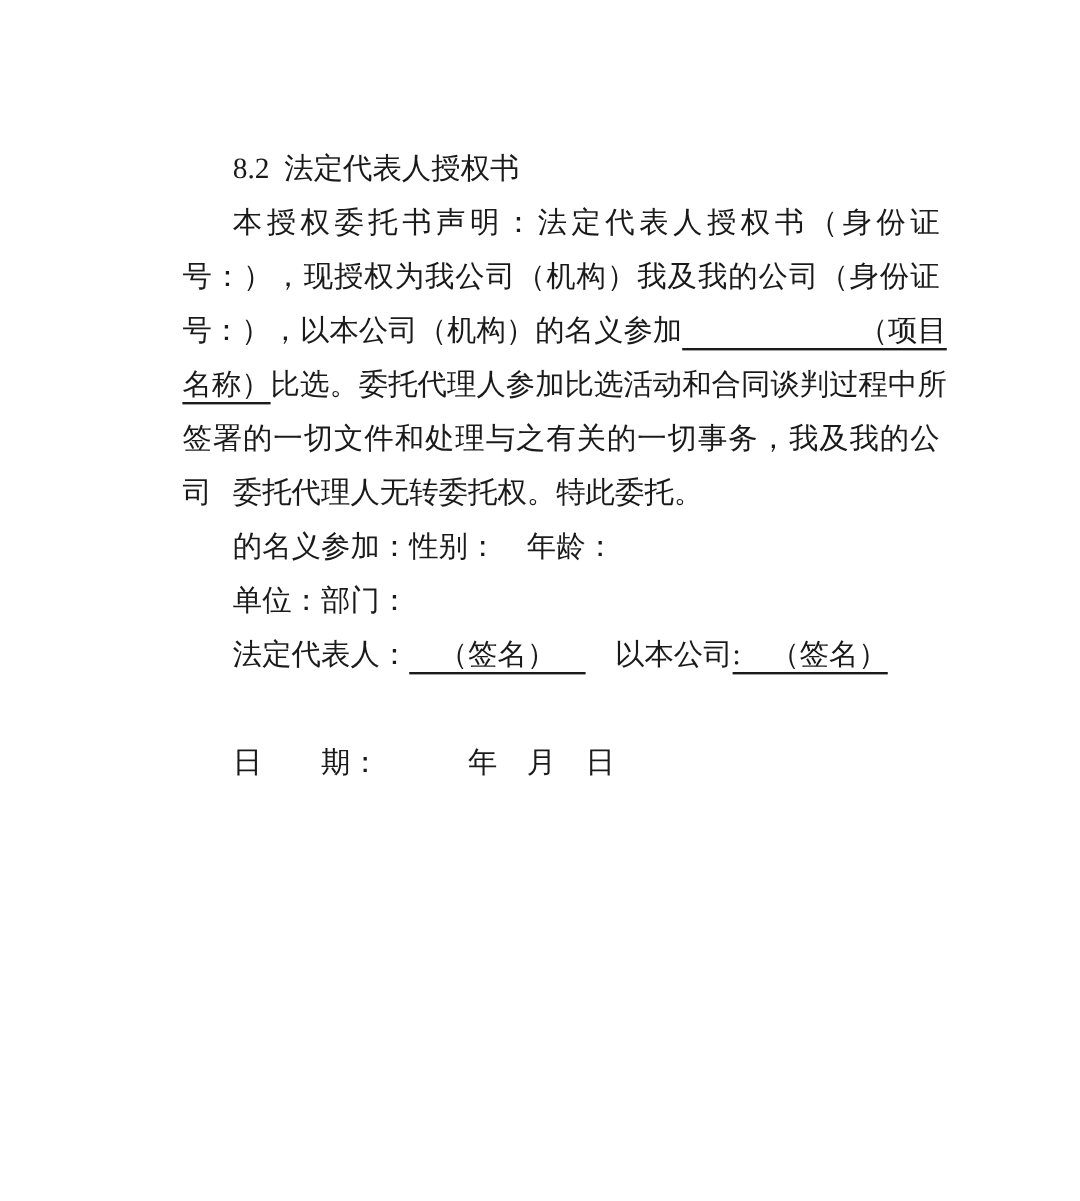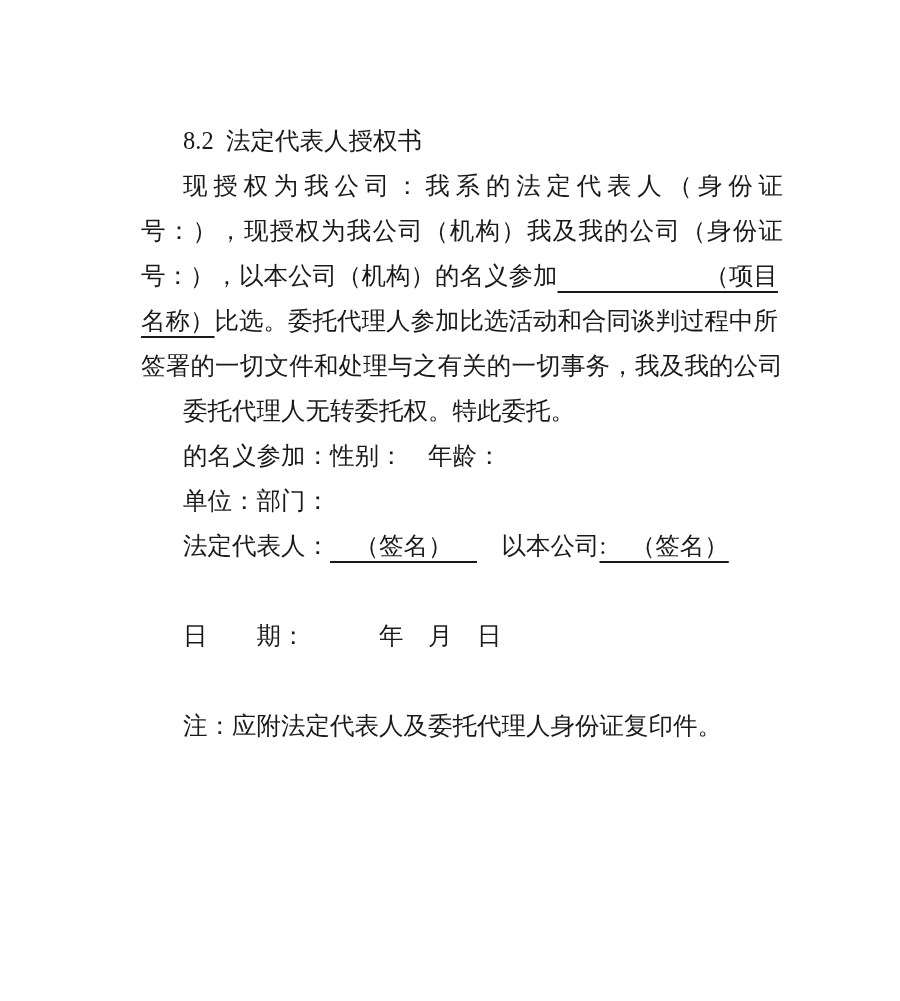--- a/index.html
+++ b/index.html
@@ -20,20 +20,21 @@
     position: absolute;
     left: 141px;
     top: 118px;
     width: 642px;
     font-size: 24.5px;
   }
   .line {
     height: 45px;
     line-height: 45px;
     white-space: pre;
+    margin-left: 11px;
   }
   .just {
     white-space: normal;
     text-align: justify;
     text-align-last: justify;
   }
   .indent {
     padding-left: 42px;
   }
   .u {
@@ -44,21 +45,21 @@
   }
 </style>
 </head>
 <body>
 
 <div class="page">
   <div class="doc">
 
     <div class="line indent">8.2  法定代表人授权书</div>
 
-    <div class="line indent just">现授权为我公司：我系的法定代表人（身份证</div>
+    <div class="line indent just">本授权委托书声明：法定代表人授权书（身份证</div>
 
     <div class="line just">号：），现授权为我公司（机构）我及我的公司（身份证</div>
 
     <div class="line"><span>号：），以本公司（机构）的名义参加</span><span class="u">　　　　　　（项目</span></div>
 
     <div class="line"><span class="u">名称）</span><span>比选。委托代理人参加比选活动和合同谈判过程中所</span></div>
 
     <div class="line just">签署的一切文件和处理与之有关的一切事务，我及我的公司</div>
 
 
@@ -70,16 +71,15 @@
 
     <div class="line indent"><span>法定代表人：</span><span class="u">　（签名）　</span><span>　</span><span>以本公司</span><span class="u">:　（签名）</span></div>
 
     <div class="line"></div>
 
 
     <div class="line indent">日　　期：　　　年　月　日</div>
 
     <div class="line"></div>
 
-    <div class="line indent">注：应附法定代表人及委托代理人身份证复印件。</div>
 
   </div>
 </div>
 
 </body></html>

